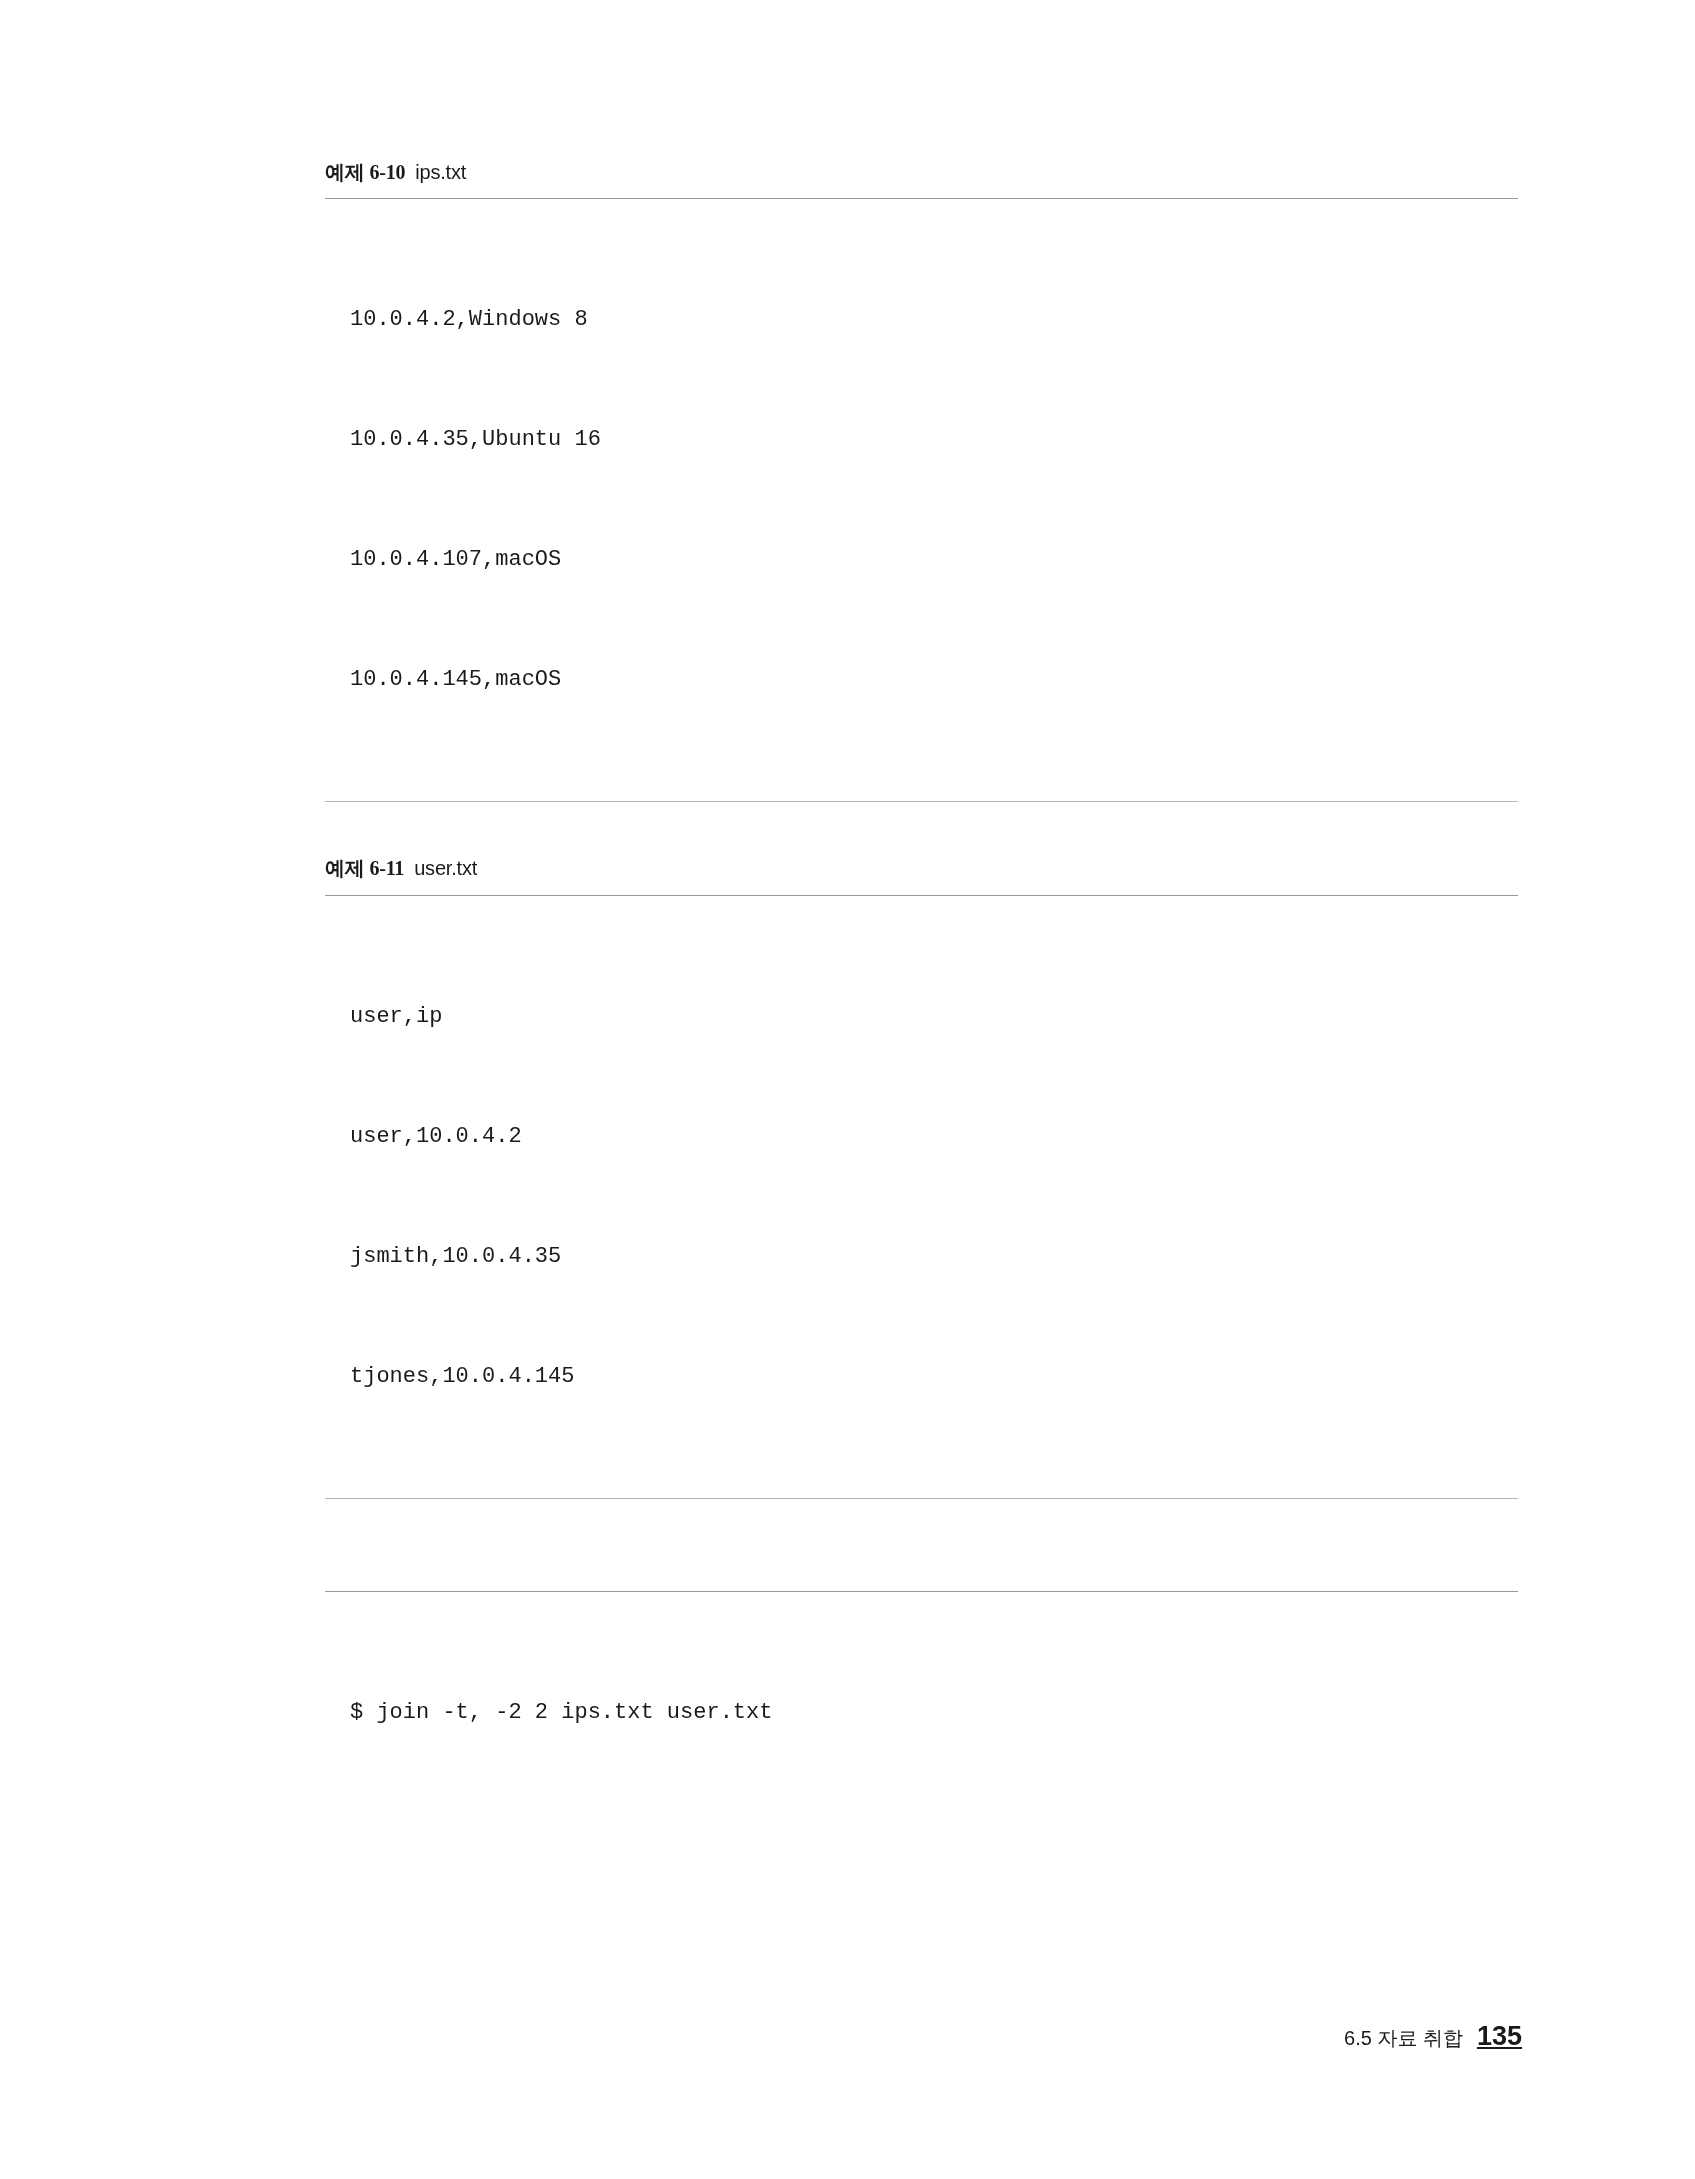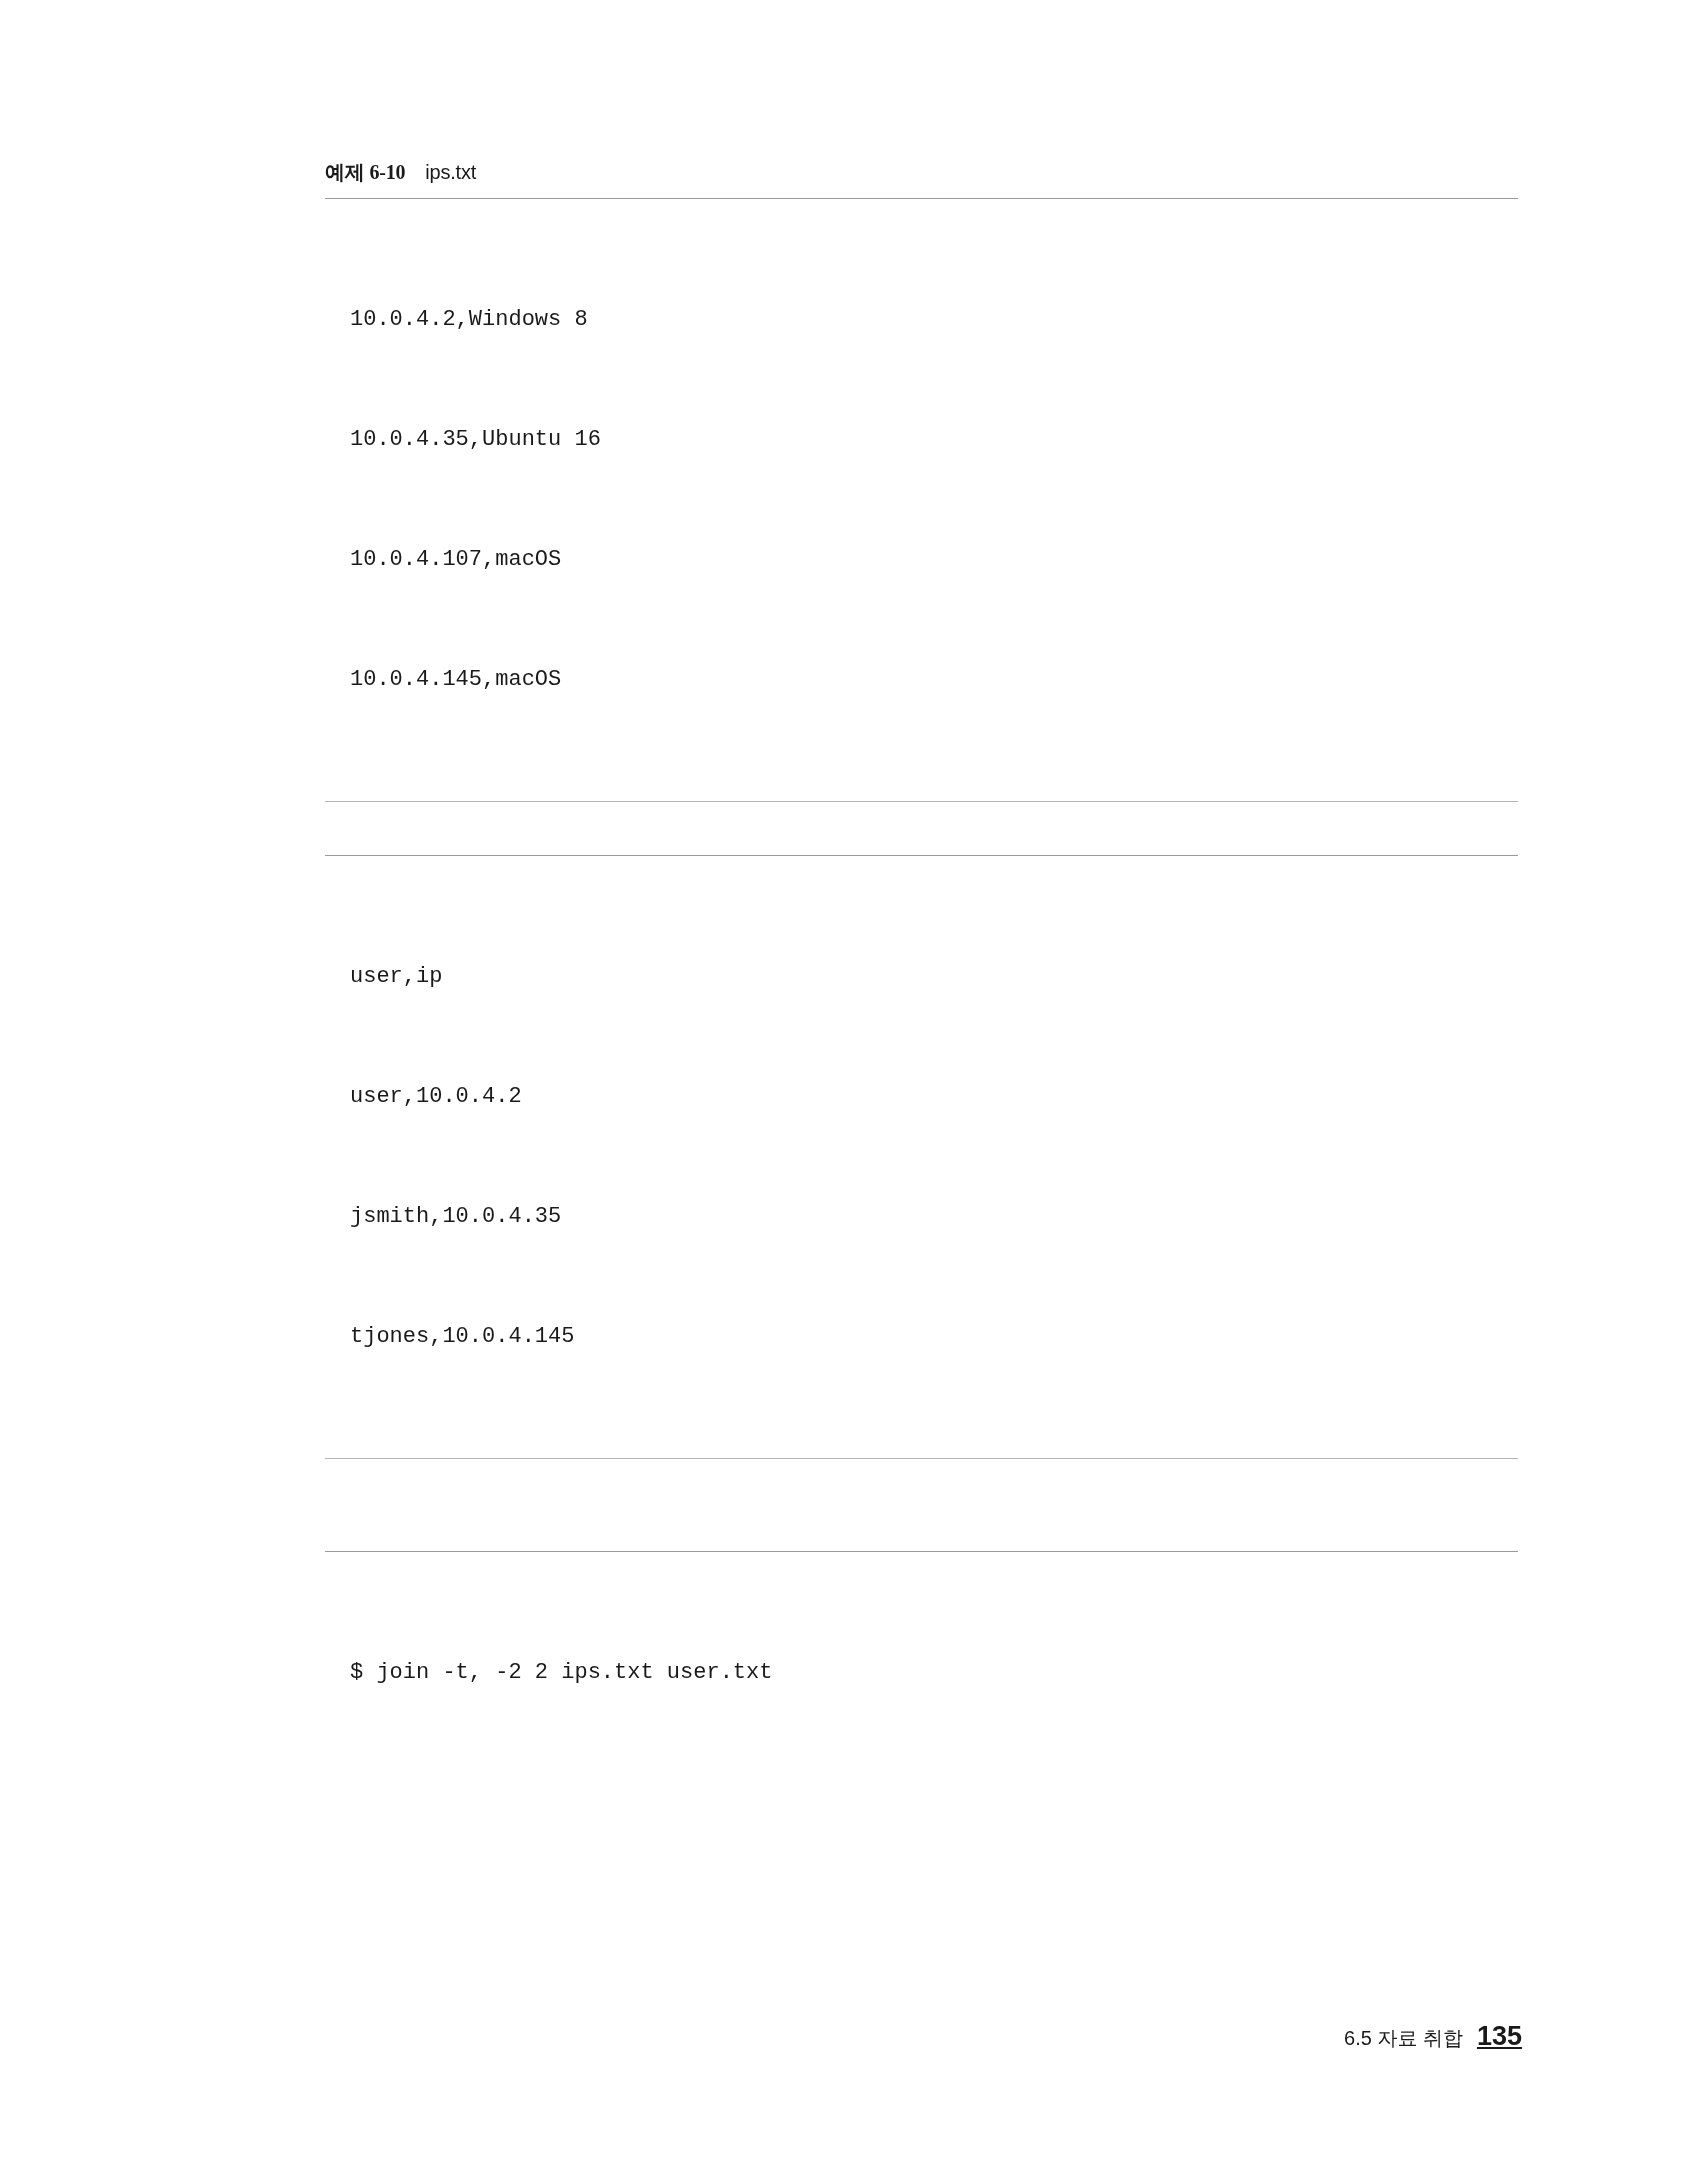--- a/index.html
+++ b/index.html
@@ -37,21 +37,21 @@
     color: #1a1a1a;
     margin: 0 0 12.4px 0;
     letter-spacing: -0.2px;
   }
   .example-caption .num {
     font-weight: bold;
     font-family: Liberation Serif, serif;
   }
   .example-caption .fname {
     font-weight: normal;
-    margin-left: 20px;
+    margin-left: 10px;
   }
 
   
   .rule {
     border: 0;
     border-top: 1.8px solid #9a9a9a;
     margin: 0;
     height: 0;
   }
   .rule-thin {
@@ -119,20 +119,23 @@
     <div class="code-block">
       <span class="line">10.0.4.2,Windows 8</span>
       <span class="line">10.0.4.35,Ubuntu 16</span>
       <span class="line">10.0.4.107,macOS</span>
       <span class="line">10.0.4.145,macOS</span>
     </div>
     <hr class="rule rule-thin">
 
     <div class="spacer-lg"></div>
 
+    <div class="example-caption">
+      <span class="num">예제 6-11</span><span class="fname">user.txt</span>
+    </div>
     <hr class="rule">
     <div class="code-block">
       <span class="line">user,ip</span>
       <span class="line">user,10.0.4.2</span>
       <span class="line">jsmith,10.0.4.35</span>
       <span class="line">tjones,10.0.4.145</span>
     </div>
     <hr class="rule rule-thin">
 
     <div class="spacer-lg"></div>

